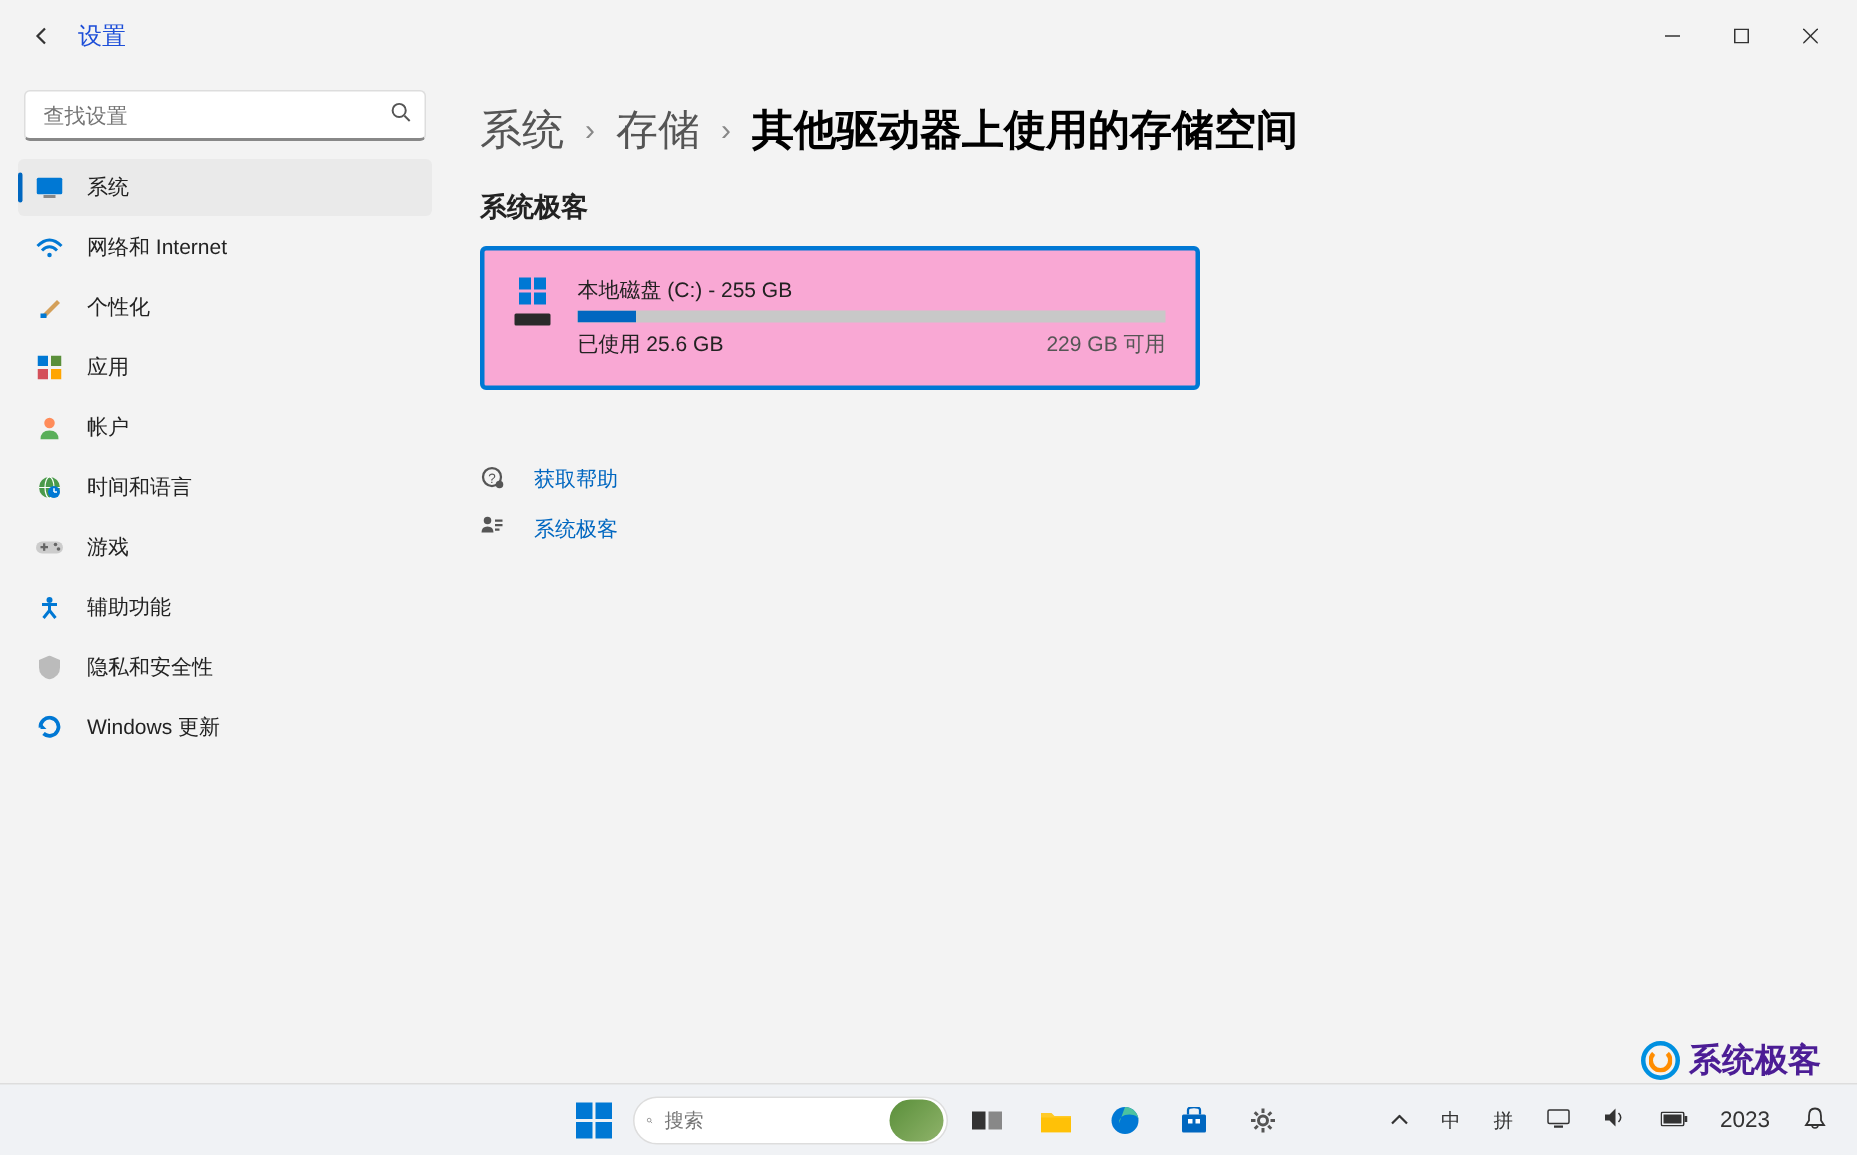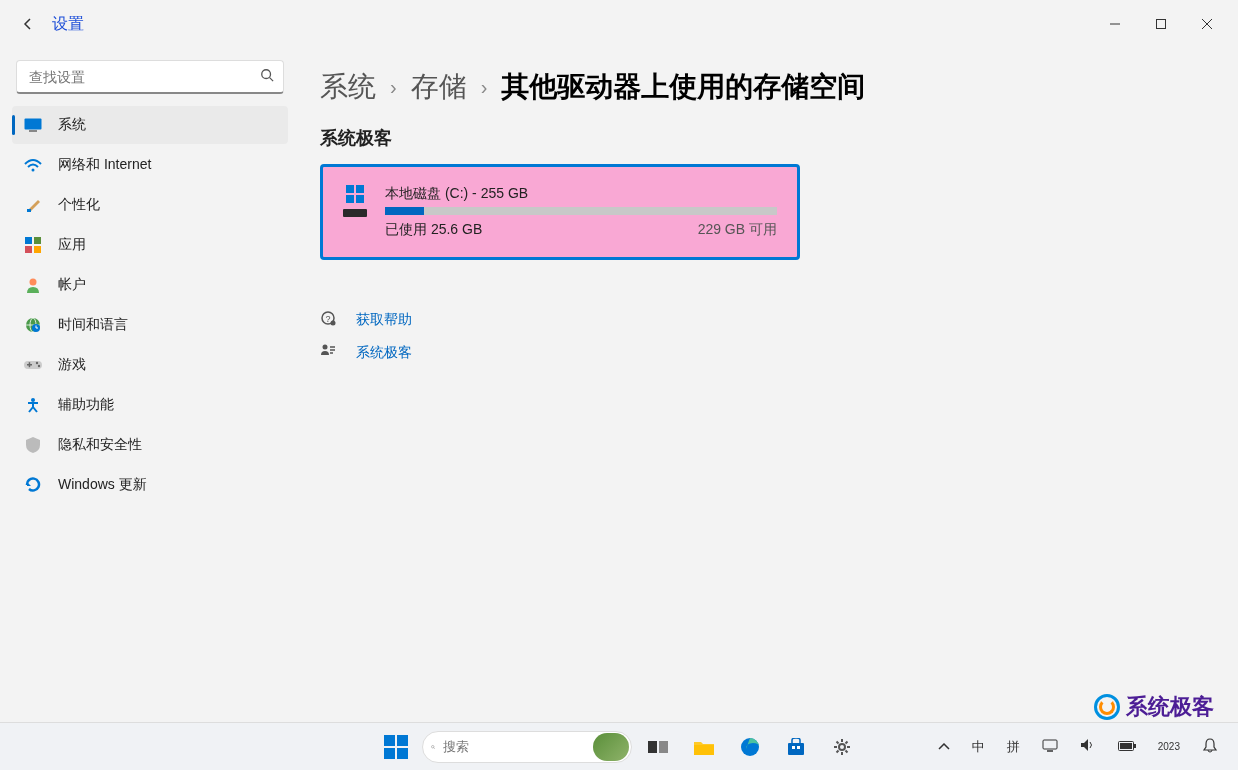--- a/index.html
+++ b/index.html
@@ -349,19 +349,19 @@
         </svg></span>
     <span class="tray-item"><svg width="16" height="14">
           <path d="M1 5h3l4-4v12l-4-4H1z" fill="#333"></path>
           <path d="M10 4 Q13 7 10 10" stroke="#333" fill="none"></path>
         </svg></span>
     <span class="tray-item"><svg width="18" height="10">
           <rect x="0.5" y="0.5" width="15" height="9" rx="1" stroke="#333" fill="none"></rect>
           <rect x="2" y="2" width="12" height="6" fill="#333"></rect>
           <rect x="16" y="3" width="2" height="4" fill="#333"></rect>
         </svg></span>
-    <span class="tray-item" style="font-size:10px">2023</span>
+    <span class="tray-item" style="font-size:15px">2023</span>
     <span class="tray-item"><svg width="16" height="16">
           <path d="M8 2 Q4 2 4 7 L4 10 L2 13 L14 13 L12 10 L12 7 Q12 2 8 2" stroke="#333" stroke-width="1.2" fill="none"></path>
           <path d="M6 13 Q6 15 8 15 Q10 15 10 13" stroke="#333" fill="none"></path>
         </svg></span>
   </div>
 </div>
 
 </body></html>

